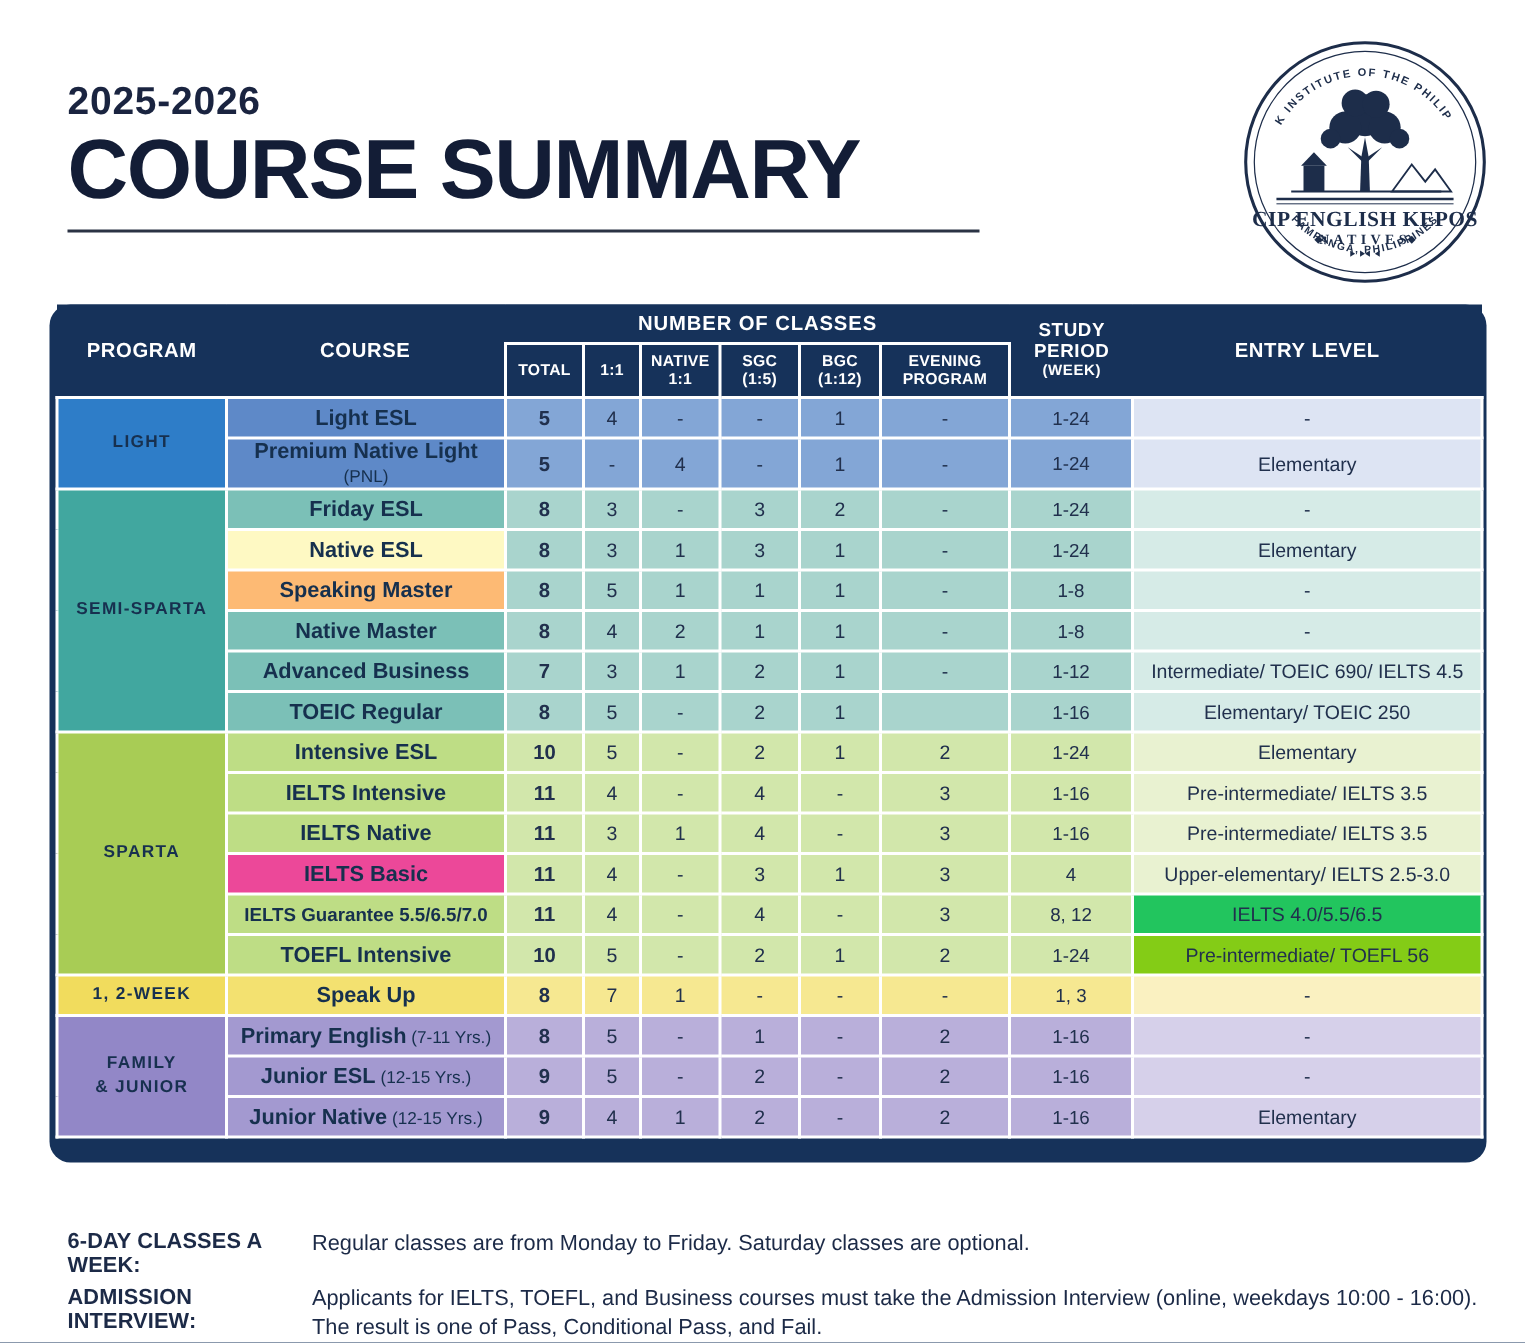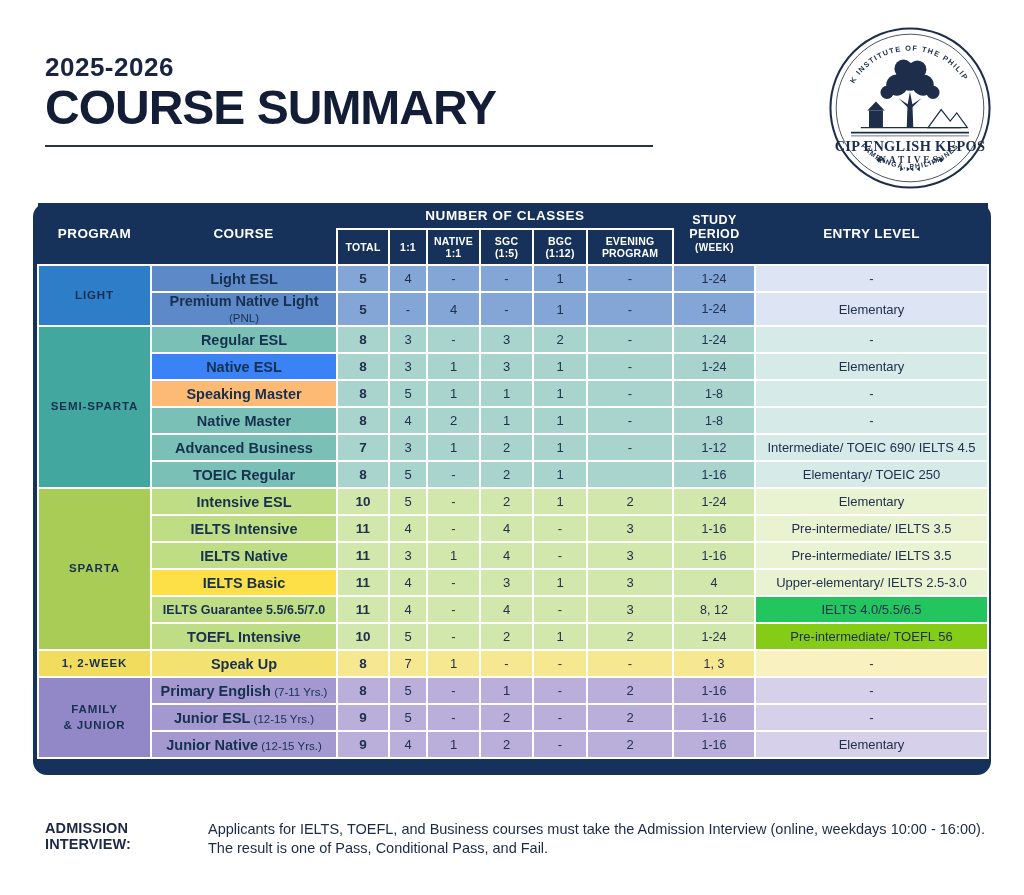--- a/index.html
+++ b/index.html
@@ -3,21 +3,21 @@
 <meta charset="utf-8">
 <style>
   html,body{margin:0;padding:0;}
   body{
     width:1024px;height:895px;background:#ffffff;position:relative;
     font-family:"Liberation Sans", sans-serif;color:#1c2a47;overflow:hidden;
   }
   
   .title-block{position:absolute;left:45px;top:52px;}
   .year{font-size:26px;font-weight:bold;letter-spacing:.5px;color:#1a2440;}
-  .main-title{font-size:48px;font-weight:800;color:#131d36;line-height:1.02;margin-top:1px;letter-spacing:-1px;}
+  .main-title{font-size:56px;font-weight:800;color:#131d36;line-height:1.02;margin-top:1px;letter-spacing:-1px;}
   .title-underline{width:608px;height:2px;background:#2b3344;margin-top:12px;}
   
   .logo{position:absolute;right:30px;top:26px;width:168px;height:164px;}
   .logo text{fill:#1d2d4a;font-family:"Liberation Sans", sans-serif;}
   .logo .serif{font-family:"Liberation Serif", serif;}
   
   .table-frame{
     position:absolute;left:33px;top:203px;width:950px;
     background:#16325a;border-radius:14px;padding:0 4px 16px 4px;
   }
@@ -157,32 +157,32 @@
           <td class="count-cell" style="background: rgb(131, 166, 214);">-</td>
           <td class="count-cell" style="background: rgb(131, 166, 214);">4</td>
           <td class="count-cell" style="background: rgb(131, 166, 214);">-</td>
           <td class="count-cell" style="background: rgb(131, 166, 214);">1</td>
           <td class="count-cell" style="background: rgb(131, 166, 214);">-</td>
           <td class="period-cell" style="background: rgb(131, 166, 214);">1-24</td>
           <td class="entry-cell" style="background: rgb(221, 228, 243);">Elementary</td>
         </tr>
         <tr>
           <td rowspan="6" class="program-cell" style="background: rgb(65, 167, 159);">SEMI-SPARTA</td>
-          <td class="course-cell" style="background: rgb(123, 192, 183);"><span>Regular ESL</span></td>
+          <td class="course-cell" style="background: rgb(123, 192, 183);"><span>Friday ESL</span></td>
           <td class="total-cell" style="background: rgb(169, 212, 205);">8</td>
           <td class="count-cell" style="background: rgb(169, 212, 205);">3</td>
           <td class="count-cell" style="background: rgb(169, 212, 205);">-</td>
           <td class="count-cell" style="background: rgb(169, 212, 205);">3</td>
           <td class="count-cell" style="background: rgb(169, 212, 205);">2</td>
           <td class="count-cell" style="background: rgb(169, 212, 205);">-</td>
           <td class="period-cell" style="background: rgb(169, 212, 205);">1-24</td>
           <td class="entry-cell" style="background: rgb(214, 235, 231);">-</td>
         </tr>
         <tr>
-          <td class="course-cell" style="background: #3b82f6;"><span>Native ESL</span></td>
+          <td class="course-cell" style="background: #fef9c3;"><span>Native ESL</span></td>
           <td class="total-cell" style="background: rgb(169, 212, 205);">8</td>
           <td class="count-cell" style="background: rgb(169, 212, 205);">3</td>
           <td class="count-cell" style="background: rgb(169, 212, 205);">1</td>
           <td class="count-cell" style="background: rgb(169, 212, 205);">3</td>
           <td class="count-cell" style="background: rgb(169, 212, 205);">1</td>
           <td class="count-cell" style="background: rgb(169, 212, 205);">-</td>
           <td class="period-cell" style="background: rgb(169, 212, 205);">1-24</td>
           <td class="entry-cell" style="background: rgb(214, 235, 231);">Elementary</td>
         </tr>
         <tr>
@@ -257,21 +257,21 @@
           <td class="total-cell" style="background: rgb(210, 231, 171);">11</td>
           <td class="count-cell" style="background: rgb(210, 231, 171);">3</td>
           <td class="count-cell" style="background: rgb(210, 231, 171);">1</td>
           <td class="count-cell" style="background: rgb(210, 231, 171);">4</td>
           <td class="count-cell" style="background: rgb(210, 231, 171);">-</td>
           <td class="count-cell" style="background: rgb(210, 231, 171);">3</td>
           <td class="period-cell" style="background: rgb(210, 231, 171);">1-16</td>
           <td class="entry-cell" style="background: rgb(233, 242, 209);">Pre-intermediate/ IELTS 3.5</td>
         </tr>
         <tr>
-          <td class="course-cell" style="background: #fde047; text-align: center;"><span>IELTS Basic</span></td>
+          <td class="course-cell" style="background: #ec4899; text-align: center;"><span>IELTS Basic</span></td>
           <td class="total-cell" style="background: rgb(210, 231, 171);">11</td>
           <td class="count-cell" style="background: rgb(210, 231, 171);">4</td>
           <td class="count-cell" style="background: rgb(210, 231, 171);">-</td>
           <td class="count-cell" style="background: rgb(210, 231, 171);">3</td>
           <td class="count-cell" style="background: rgb(210, 231, 171);">1</td>
           <td class="count-cell" style="background: rgb(210, 231, 171);">3</td>
           <td class="period-cell" style="background: rgb(210, 231, 171);">4</td>
           <td class="entry-cell" style="background: rgb(233, 242, 209);">Upper-elementary/ IELTS 2.5-3.0</td>
         </tr>
         <tr>
@@ -342,17 +342,21 @@
           <td class="count-cell" style="background: rgb(185, 175, 218);">2</td>
           <td class="period-cell" style="background: rgb(185, 175, 218);">1-16</td>
           <td class="entry-cell" style="background: rgb(214, 208, 234);">Elementary</td>
         </tr>
       </tbody>
   </table>
 </div>
 
 <div class="notes">
   <div class="note-row">
+    <div class="note-label">6-DAY CLASSES A WEEK:</div>
+    <div class="note-text">Regular classes are from Monday to Friday. Saturday classes are optional.</div>
+  </div>
+  <div class="note-row">
     <div class="note-label">ADMISSION  INTERVIEW:</div>
     <div class="note-text">Applicants for IELTS, TOEFL, and Business courses must take the Admission Interview (online, weekdays 10:00 - 16:00).
 The result is one of Pass, Conditional Pass, and Fail.</div>
   </div>
 </div>
 
 </body></html>

